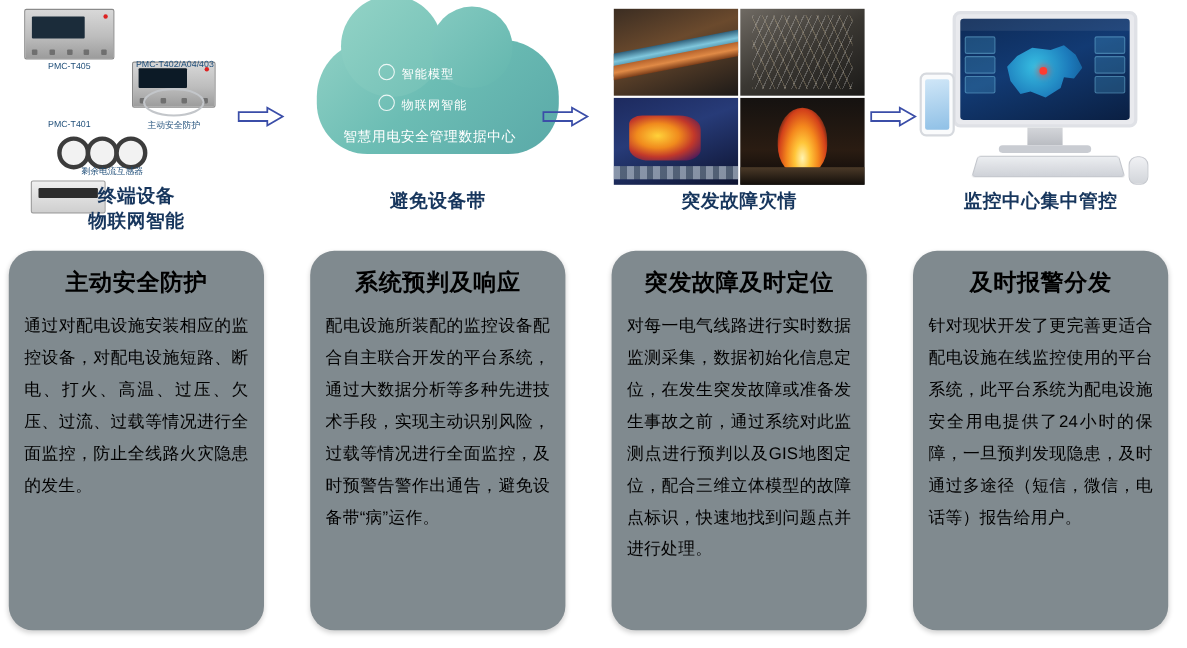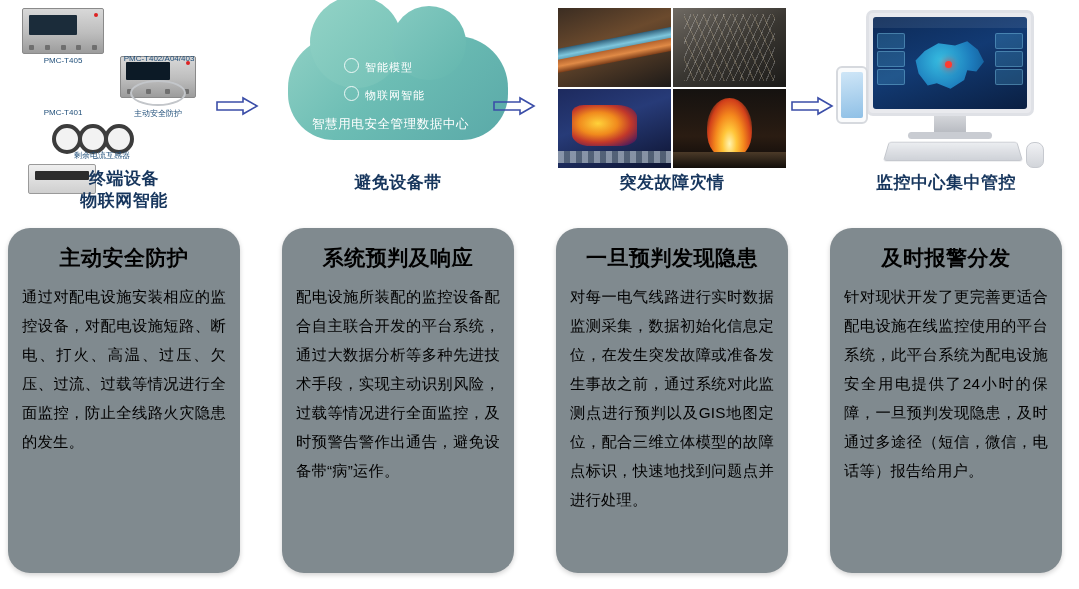--- a/index.html
+++ b/index.html
@@ -487,21 +487,21 @@
         <div class="ph ph4">
           <span class="flame"></span>
           <span class="floor"></span>
         </div>
       </div>
     </div>
 
     <div class="col-title">突发故障灾情</div>
 
     <div class="card">
-      <div class="card-title">一旦预判发现隐患</div>
+      <div class="card-title">突发故障及时定位</div>
       <div class="card-body">对每一电气线路进行实时数据监测采集，数据初始化信息定位，在发生突发故障或准备发生事故之前，通过系统对此监测点进行预判以及GIS地图定位，配合三维立体模型的故障点标识，快速地找到问题点并进行处理。</div>
     </div>
   </div>
 
   <div class="arrow arrow-3">
     <svg viewBox="0 0 44 20" width="44" height="20" aria-hidden="true">
       <path d="M2 6 L28 6 L28 2 L42 10 L28 18 L28 14 L2 14 Z" fill="none" stroke="#3b4ea8" stroke-width="1.6"></path>
     </svg>
   </div>
 

